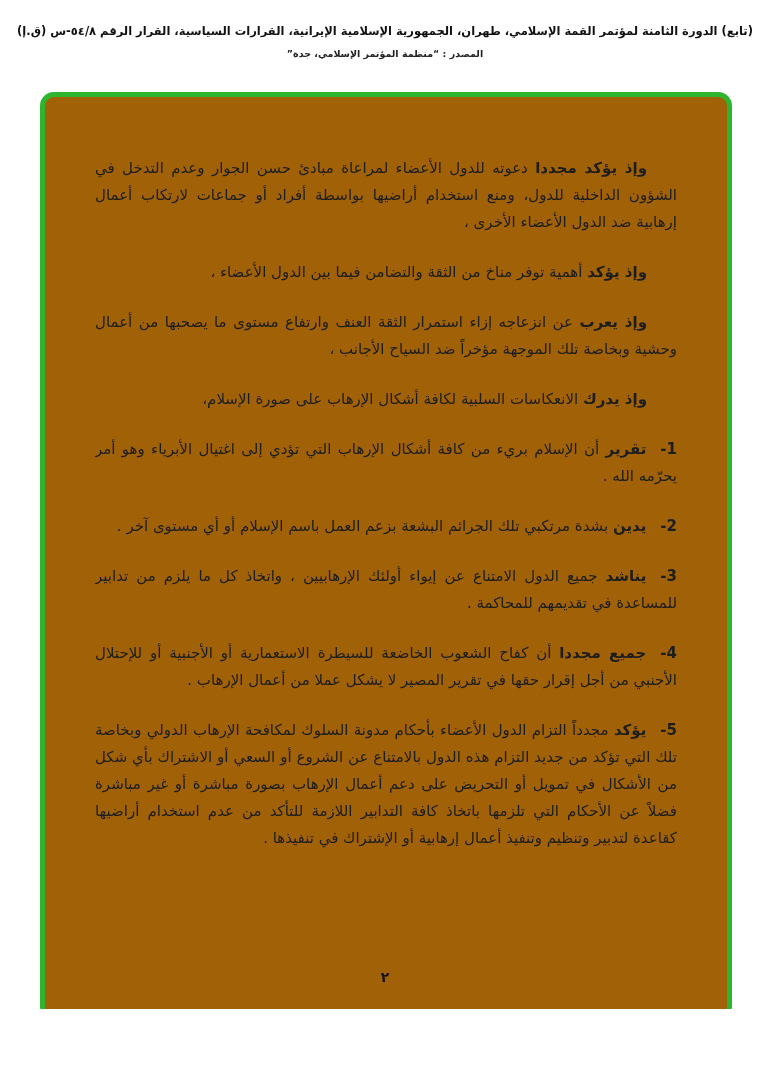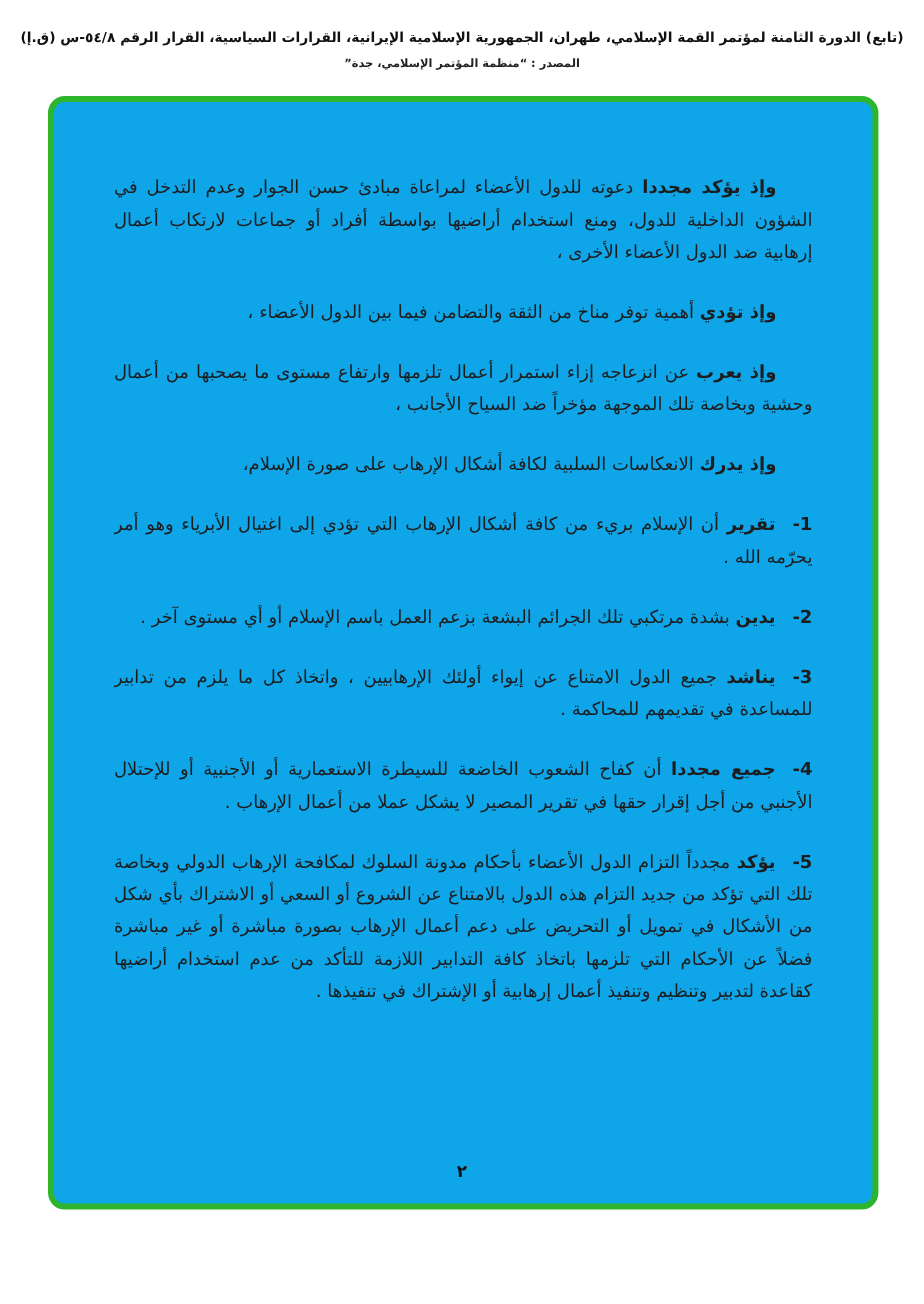--- a/index.html
+++ b/index.html
@@ -17,25 +17,25 @@
     text-align:center; direction:rtl;
   }
   .doc-header .line1 {
     font-size:11.5px; font-weight:bold; color:#111;
   }
   .doc-header .line2 {
     margin-top:10px; font-size:9.5px; font-weight:bold; color:#222;text-align:center;
   }
   .frame {
     position:absolute;
-    top:80px; left:40px;
+    top:92px; left:40px;
     width:692px; height:928px;
     border:5px solid #2eb52e;
     border-radius:14px;
-    background:#0ea5e9;
+    background:#a16207;
   }
   .content {
     position:absolute;
     top:58px; right:50px; left:50px; bottom:14px;
     direction:rtl;
     text-align:justify;
     font-size:15px;
     line-height:27px;
     overflow:hidden;
   }
@@ -68,23 +68,23 @@
   <div class="doc-header">
     <div class="line1">(تابع) الدورة الثامنة لمؤتمر القمة الإسلامي، طهران، الجمهورية الإسلامية الإيرانية، القرارات السياسية، القرار الرقم ٥٤/٨-س (ق.إ)</div>
     <div class="line2">المصدر :  “منظمة المؤتمر الإسلامي، جدة”</div>
   </div>
 
   <div class="frame" style="border-color: rgb(46, 181, 46);">
     <div class="content">
 
       <p class="para"><b class="lead">وإذ يؤكد مجددا</b><span> دعوته للدول الأعضاء لمراعاة مبادئ حسن الجوار وعدم التدخل في الشؤون الداخلية للدول، ومنع استخدام أراضيها بواسطة أفراد أو جماعات لارتكاب أعمال إرهابية ضد الدول الأعضاء الأخرى ،</span></p>
 
-      <p class="para"><b class="lead">وإذ تؤدي</b><span> أهمية توفر مناخ من الثقة والتضامن فيما بين الدول الأعضاء ،</span></p>
+      <p class="para"><b class="lead">وإذ يؤكد</b><span> أهمية توفر مناخ من الثقة والتضامن فيما بين الدول الأعضاء ،</span></p>
 
-      <p class="para"><b class="lead">وإذ يعرب</b><span> عن انزعاجه إزاء استمرار أعمال تلزمها وارتفاع مستوى ما يصحبها من أعمال وحشية وبخاصة تلك الموجهة مؤخراً ضد السياح الأجانب ،</span></p>
+      <p class="para"><b class="lead">وإذ يعرب</b><span> عن انزعاجه إزاء استمرار الثقة العنف وارتفاع مستوى ما يصحبها من أعمال وحشية وبخاصة تلك الموجهة مؤخراً ضد السياح الأجانب ،</span></p>
 
       <p class="para"><b class="lead">وإذ يدرك</b><span> الانعكاسات السلبية لكافة أشكال الإرهاب على صورة الإسلام،</span></p>
 
       <p class="item"><span class="num">-1</span><b class="lead">تقرير</b><span> أن الإسلام بريء من كافة أشكال الإرهاب التي تؤدي إلى اغتيال الأبرياء وهو أمر يحرّمه الله .</span></p>
 
       <p class="item"><span class="num">-2</span><b class="lead">يدين</b><span> بشدة مرتكبي تلك الجرائم البشعة بزعم العمل باسم الإسلام أو أي مستوى آخر .</span></p>
 
       <p class="item"><span class="num">-3</span><b class="lead">يناشد</b><span> جميع الدول الامتناع عن إيواء أولئك الإرهابيين ، واتخاذ كل ما يلزم من تدابير للمساعدة في تقديمهم للمحاكمة .</span></p>
 
       <p class="item"><span class="num">-4</span><b class="lead">جميع مجددا</b><span> أن كفاح الشعوب الخاضعة للسيطرة الاستعمارية أو الأجنبية أو للإحتلال الأجنبي من أجل إقرار حقها في تقرير المصير لا يشكل عملا من أعمال الإرهاب .</span></p>

